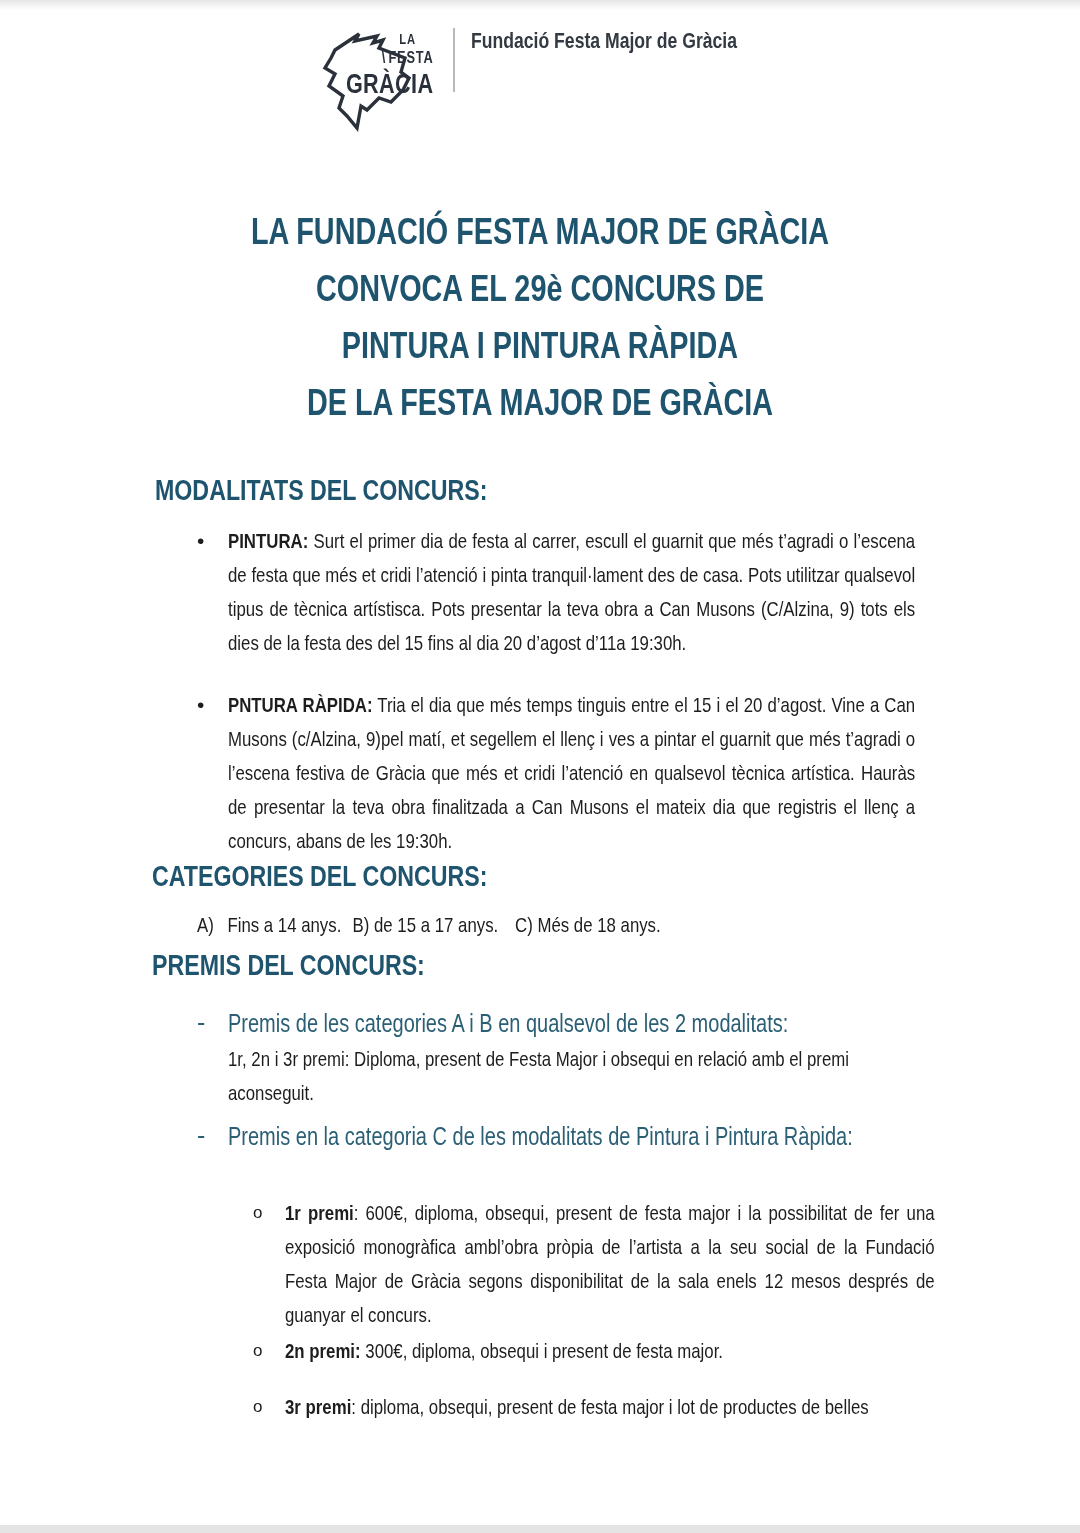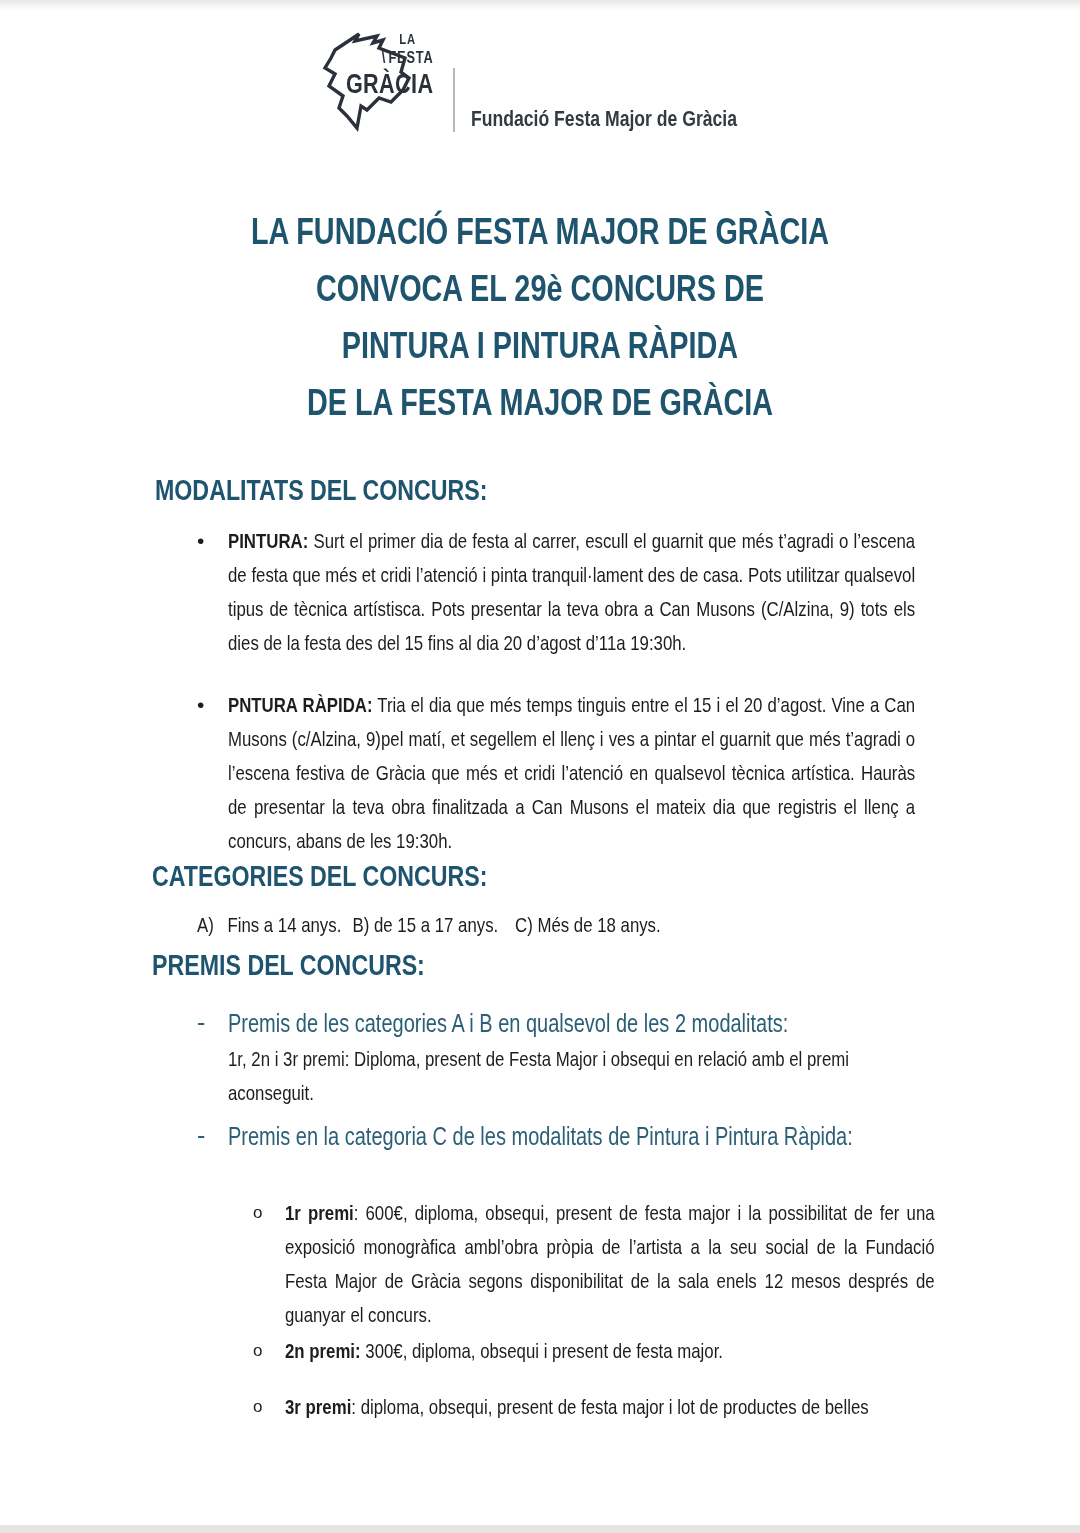--- a/index.html
+++ b/index.html
@@ -4,21 +4,21 @@
 <style>
   html,body{margin:0;padding:0;background:#fff;}
   .page{position:relative;width:1080px;height:1533px;background:#fff;overflow:hidden;
         font-family:"Liberation Sans",sans-serif;color:#1d1d1f;}
   .strip-top{position:absolute;top:0;left:0;width:100%;height:10px;
         background:linear-gradient(#e6e6e6,#ffffff);}
   .strip-bottom{position:absolute;bottom:0;left:0;width:100%;height:8px;background:#e4e4e4;}
 
   
   .logo-row{position:absolute;top:28px;left:0;width:100%;display:flex;
-        justify-content:center;align-items:flex-end;}
+        justify-content:center;align-items:flex-start;}
   .logo-lockup{position:relative;width:116px;height:104px;flex:none;}
   .logo-shape{position:absolute;left:0;top:0;}
   .logo-text{position:absolute;top:4px;right:0;text-align:right;color:#2b313b;
         transform:scaleX(0.8);transform-origin:100% 0;line-height:1;}
   .logo-la{font-size:14px;font-weight:700;letter-spacing:1px;padding-right:22px;}
   .logo-festa{font-size:16px;font-weight:700;letter-spacing:1px;margin-top:4px;}
   .logo-slash{font-weight:700;margin-right:3px;}
   .logo-gracia{font-size:27px;font-weight:700;letter-spacing:0.5px;margin-top:5px;}
   .logo-divider{width:2px;height:64px;background:#b6babe;margin:0 16px 0 20px;flex:none;}
   .logo-org-box{width:292px;flex:none;}

